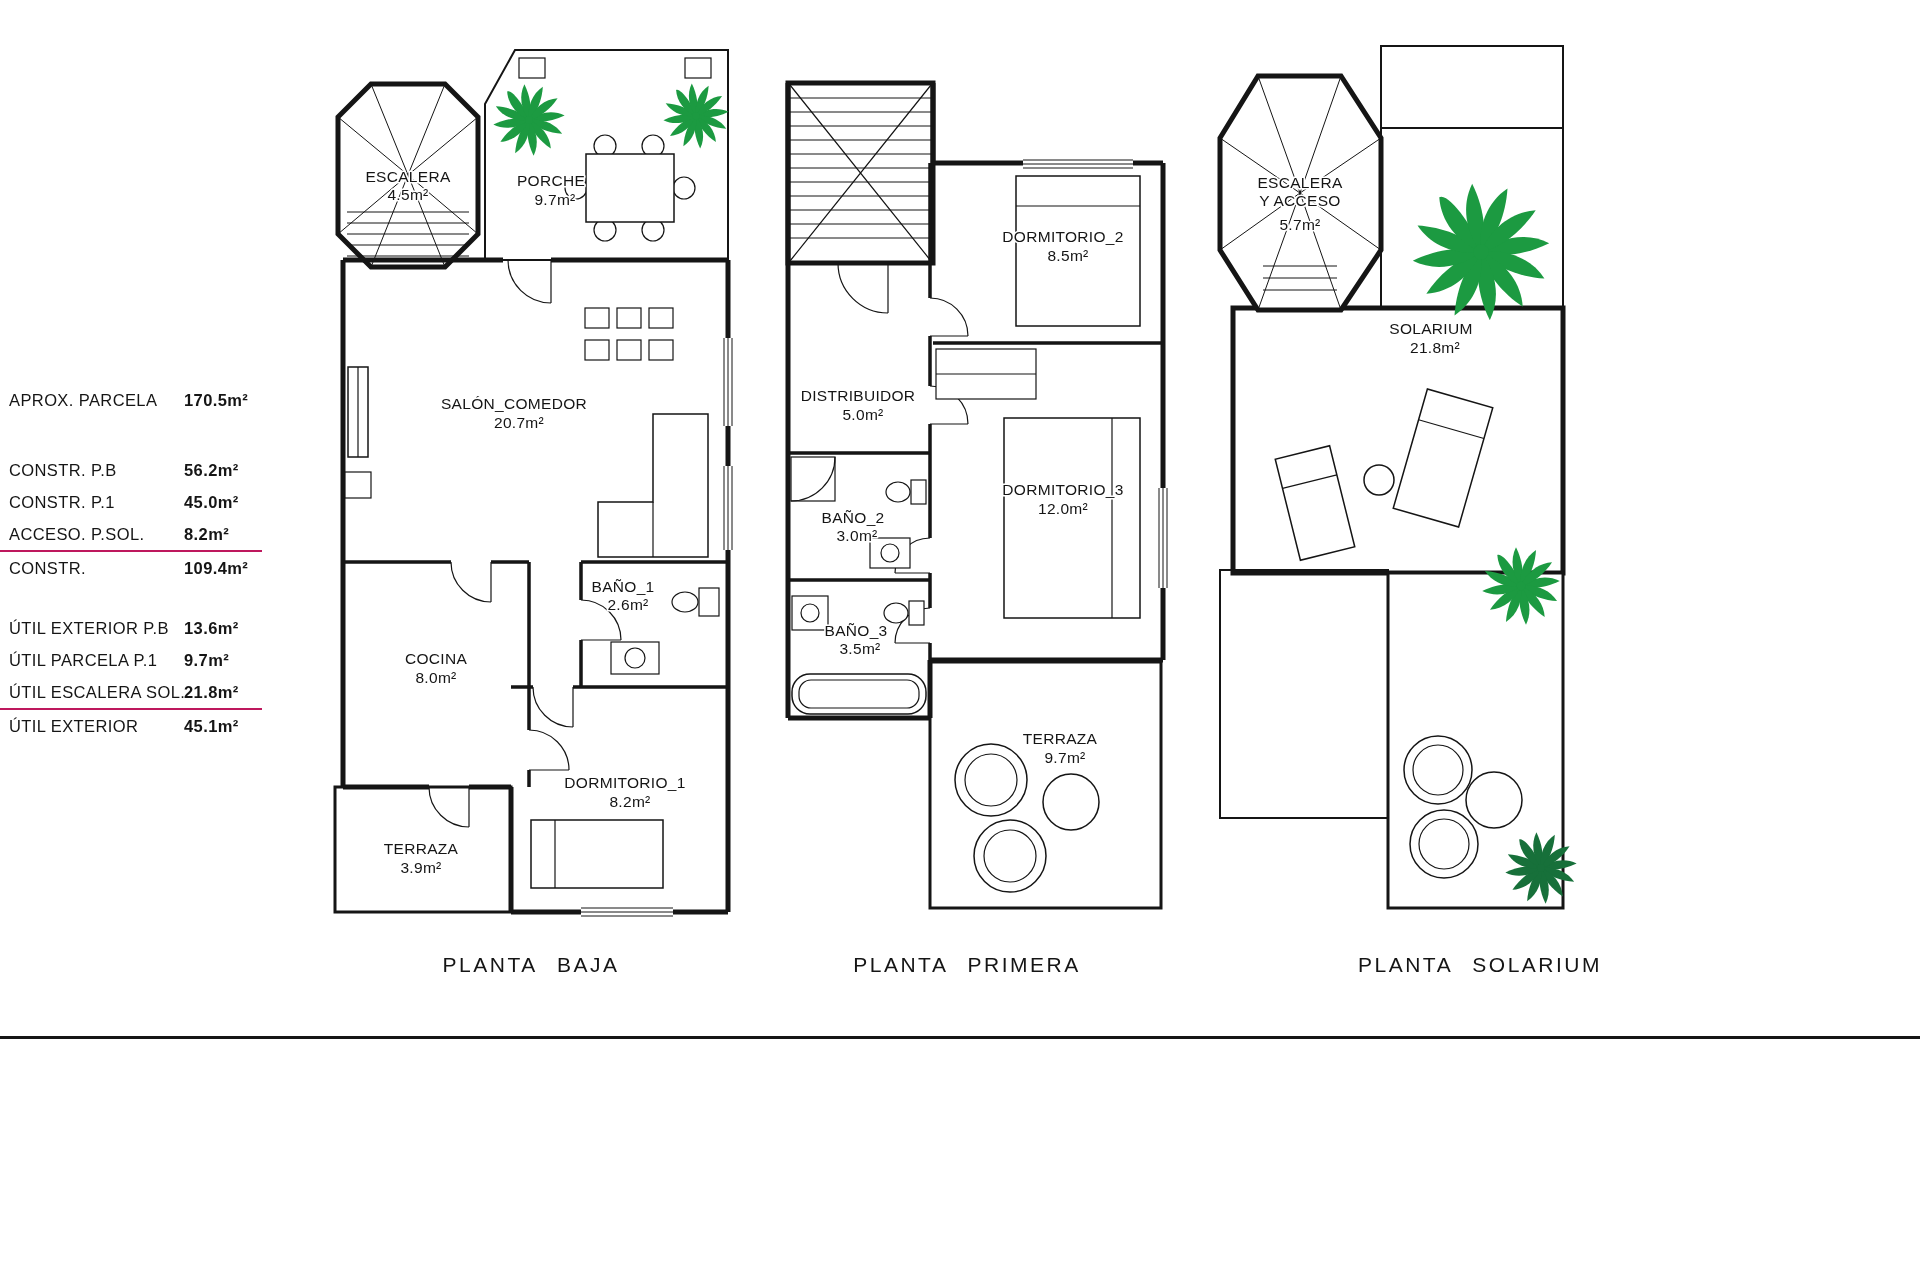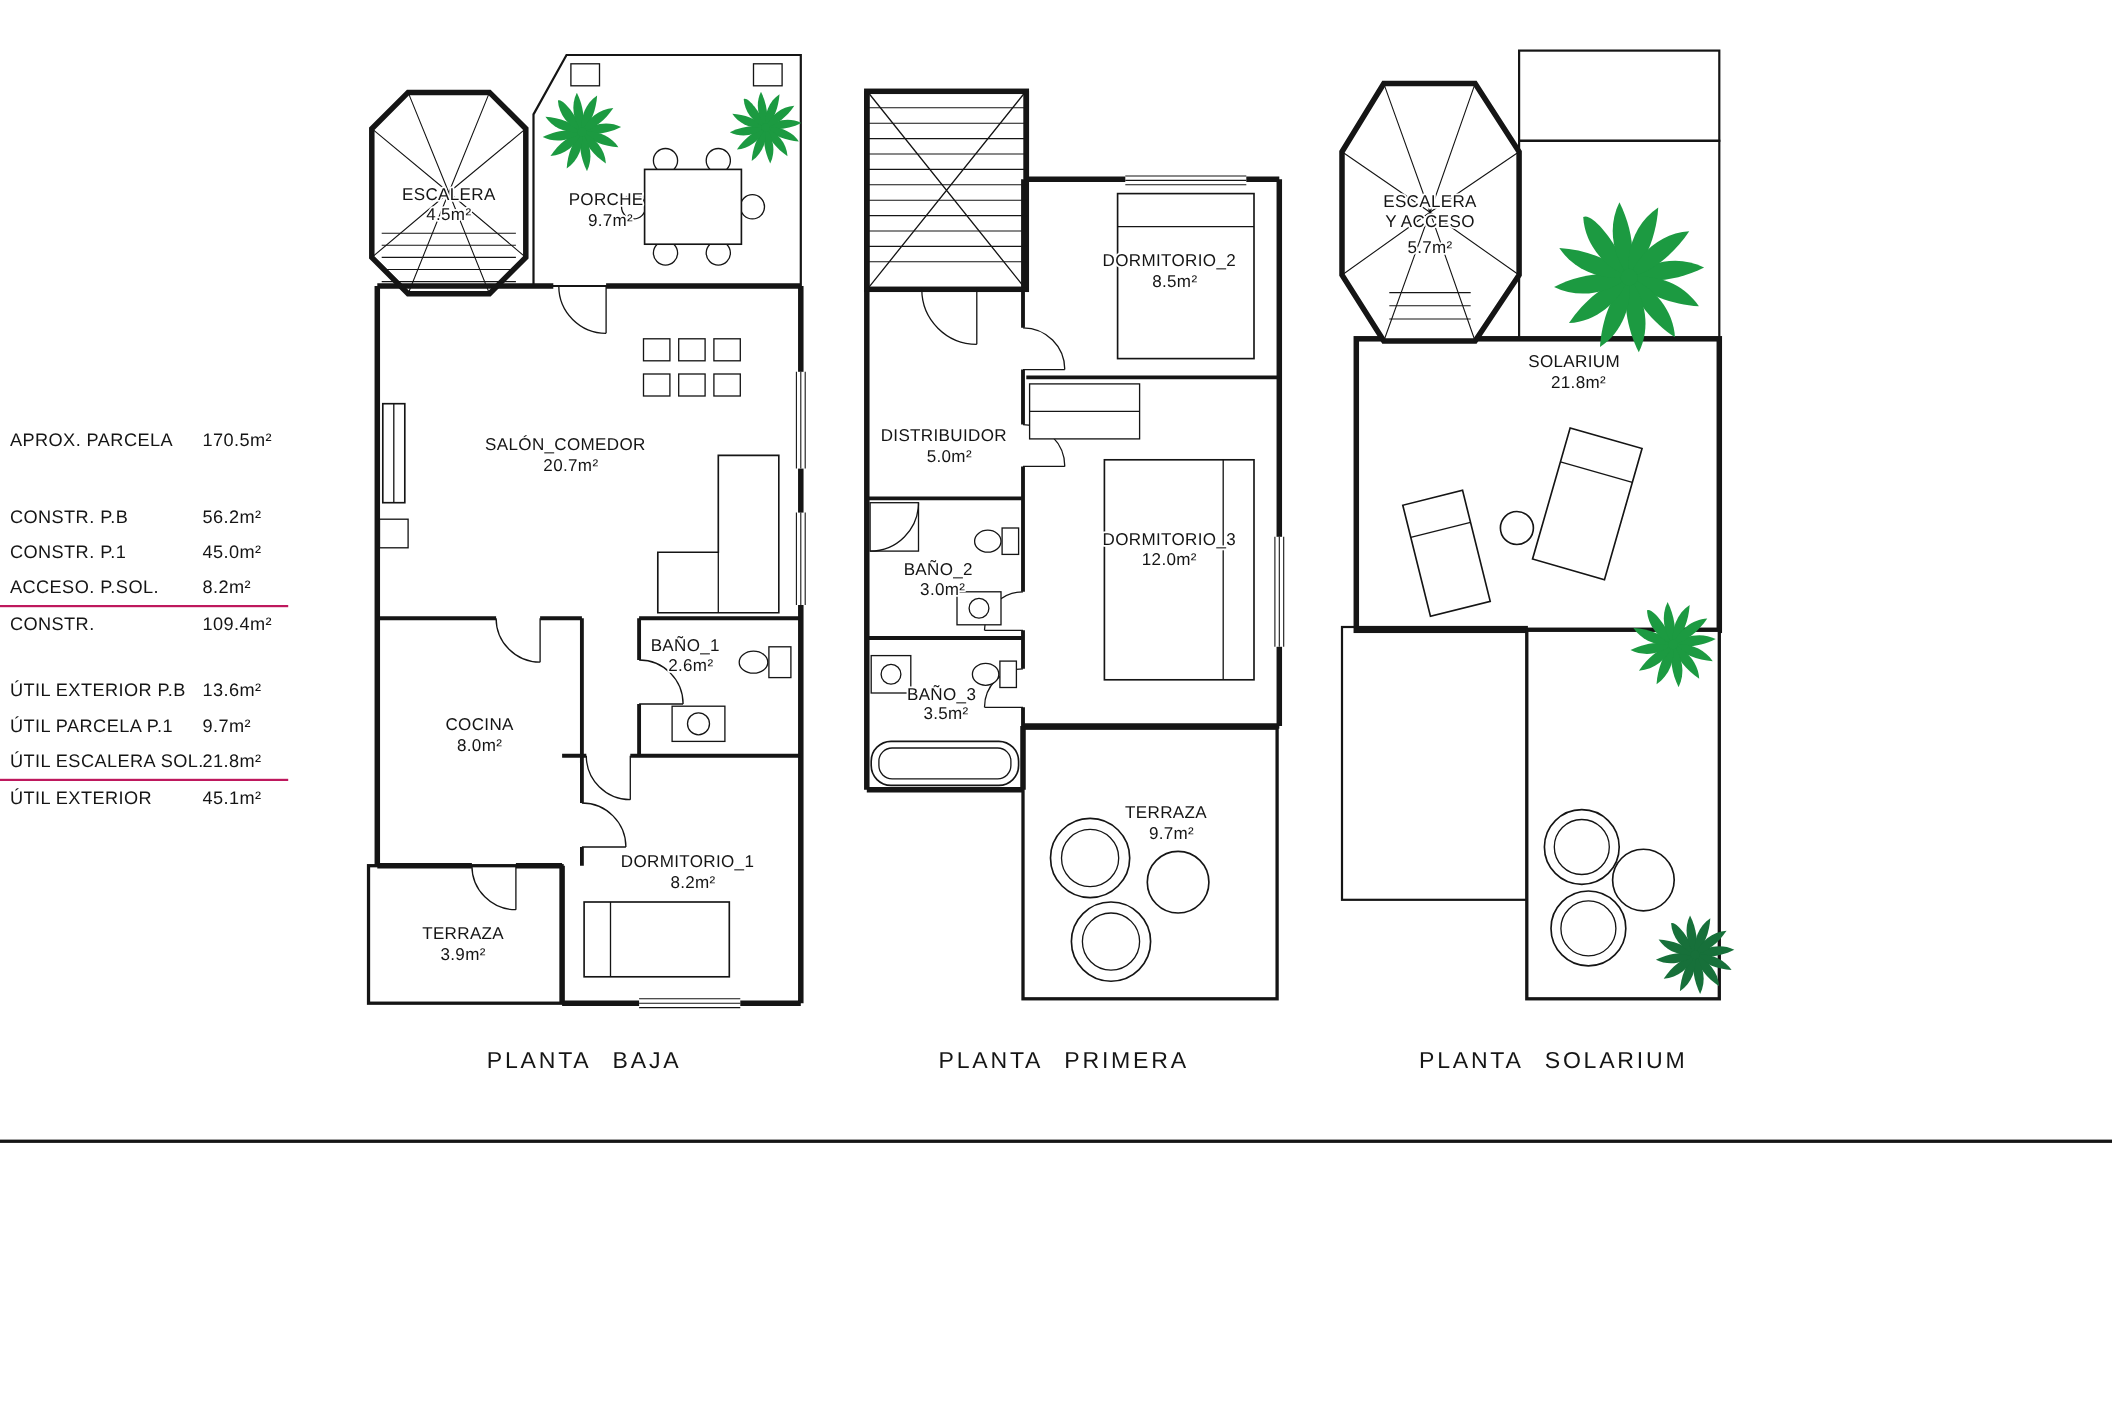--- a/index.html
+++ b/index.html
@@ -1,21 +1,21 @@
 <!DOCTYPE html>
 <html><head>
 <meta charset="utf-8">
 <style>
   html,body{margin:0;padding:0;background:#fff;}
   body{width:1920px;height:1280px;position:relative;overflow:hidden;
        font-family:"Liberation Sans",sans-serif;color:#151515;}
   
   .legend{position:absolute;left:0;top:384px;width:262px;font-size:16.5px;letter-spacing:.4px;}
   .lrow{position:relative;height:32px;line-height:32px;padding-left:9px;white-space:nowrap;}
-  .lval{position:absolute;left:184px;}
+  .lval{position:absolute;left:184px;font-weight:bold;}
   .lrow.total{border-top:2px solid #be185d;}
   .row-parcela{margin-bottom:38px;}
   .lgroup.util{margin-top:28px;}
   
   svg.plan{position:absolute;}
   .st{stroke:#151515;fill:none;stroke-linecap:butt;}
   .w5{stroke-width:5px;} .w35{stroke-width:3.5px;} .w3{stroke-width:3px;}
   .w2{stroke-width:2px;} .w15{stroke-width:1.5px;} .w12{stroke-width:1.2px;} .w1{stroke-width:1px;}
   .fw{fill:#fff;}
   text.rl{font-family:"Liberation Sans",sans-serif;font-size:15.5px;fill:#151515;
@@ -322,15 +322,15 @@
 
   <text x="87" y="150" class="rl">ESCALERA</text>
   <text x="87" y="168" class="rl">Y ACCESO</text>
   <text x="87" y="192" class="rl">5.7m²</text>
   <text x="218" y="296" class="rl">SOLARIUM</text>
   <text x="222" y="315" class="rl">21.8m²</text>
 </svg>
 
 <div class="plan-title" style="left:531px">PLANTA BAJA</div>
 <div class="plan-title" style="left:967px">PLANTA PRIMERA</div>
-<div class="plan-title" style="left:1412px">PLANTA SOLARIUM</div>
+<div class="plan-title" style="left:1480px">PLANTA SOLARIUM</div>
 
 <div class="footer-rule"></div>
 
 </body></html>

